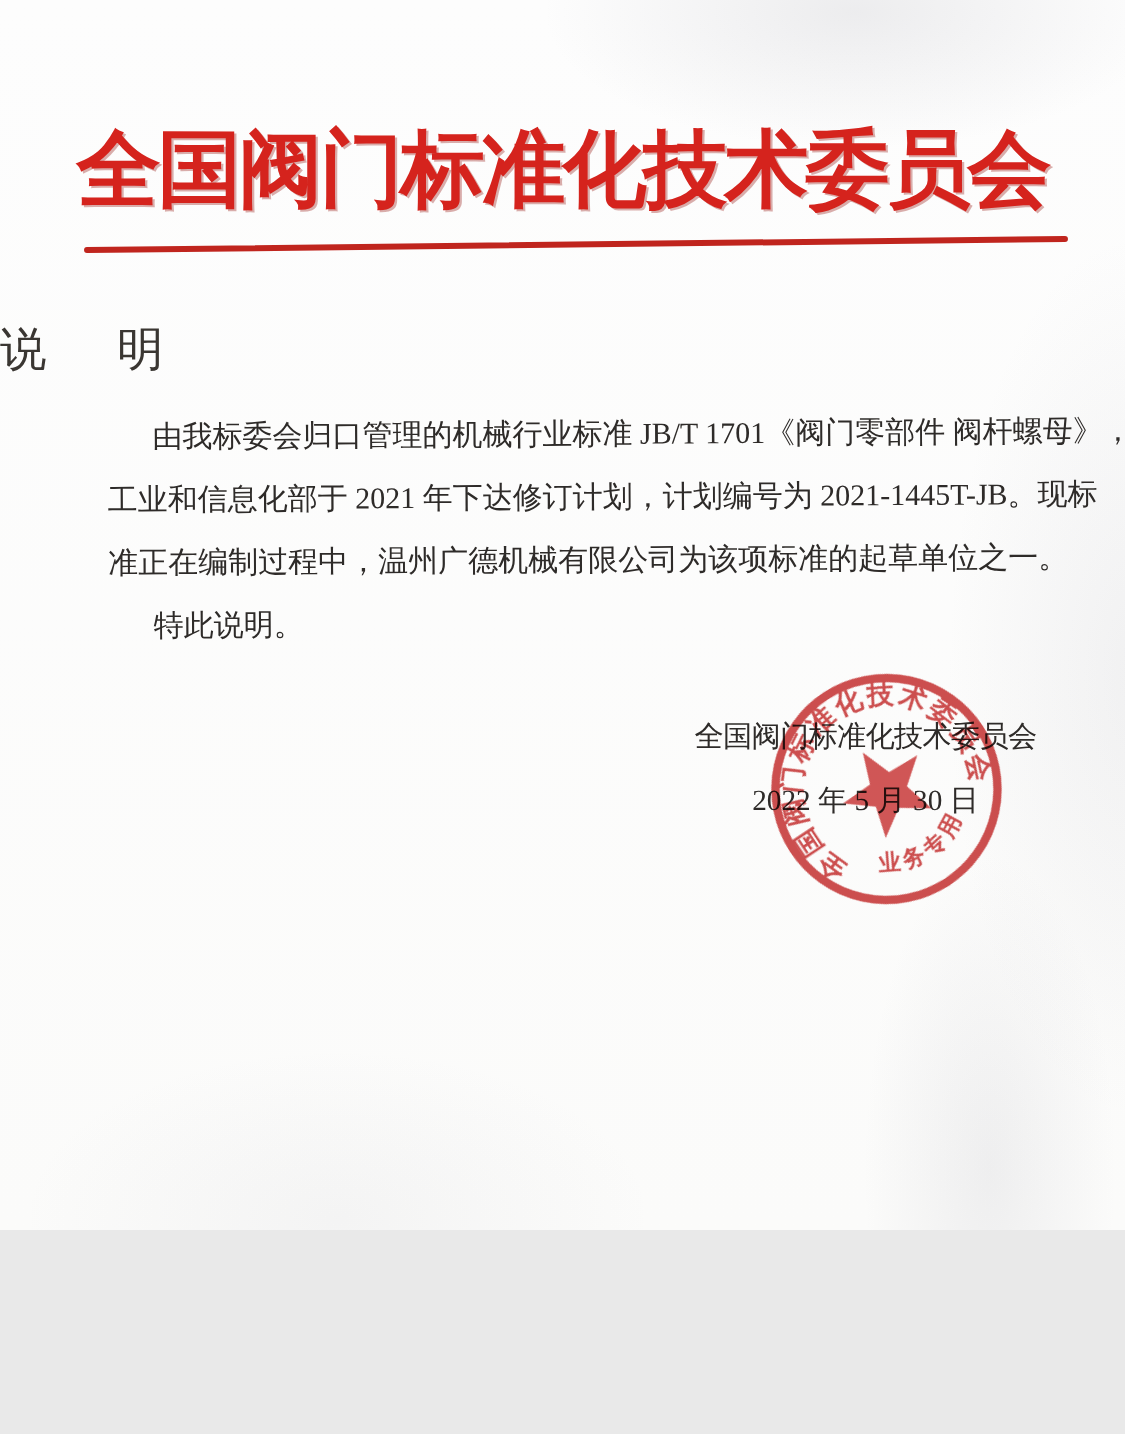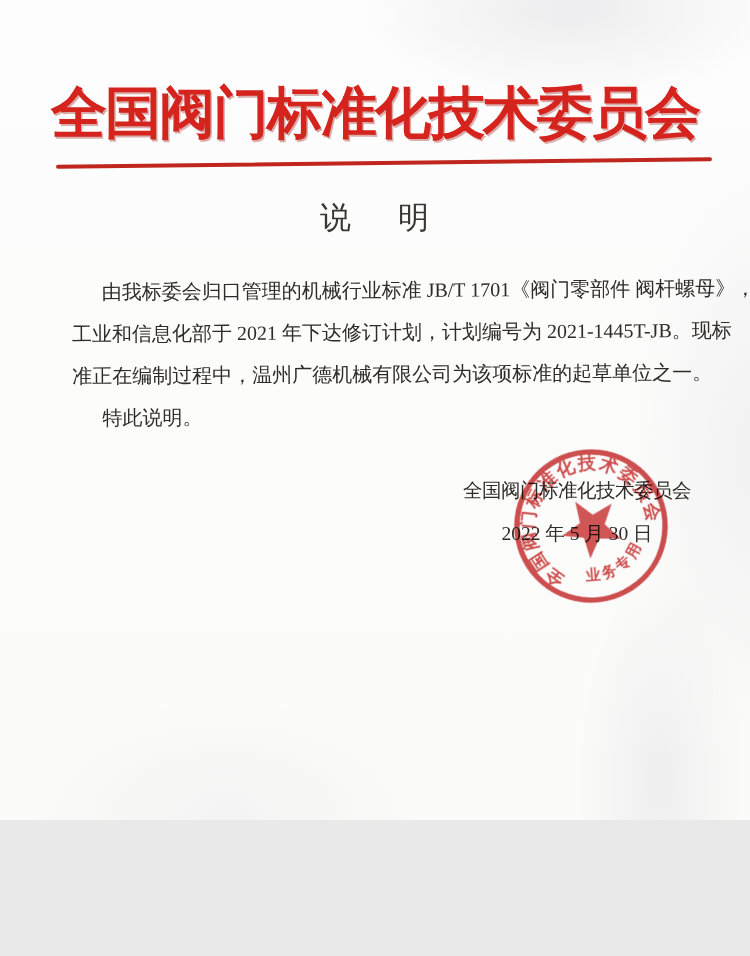--- a/index.html
+++ b/index.html
@@ -24,22 +24,22 @@
     color:#d5231d;
     text-shadow:1.5px 1.5px 0 rgba(148,22,16,0.35);
     white-space:nowrap;
   }
   .rule{
     position:absolute;left:56px;top:161px;width:656px;height:4px;
     background:#c0251e;border-radius:2px;
     transform:rotate(-0.65deg);
   }
   .heading{
-    position:absolute;left:0;top:197px;width:750px;
-    text-align:center;font-size:31px;color:#3a3632;letter-spacing:1px;
+    position:absolute;left:0;top:212px;width:750px;
+    text-align:left;font-size:31px;color:#3a3632;letter-spacing:1px;
     white-space:nowrap;
   }
   .hgap{display:inline-block;width:46px;}
   .bodytext{
     position:absolute;left:72px;top:269px;width:632px;
     font-size:20px;line-height:42px;color:#2e2b29;
     transform:rotate(-0.35deg);
   }
   .line{white-space:nowrap;}
   .line.indent{padding-left:30px;}

